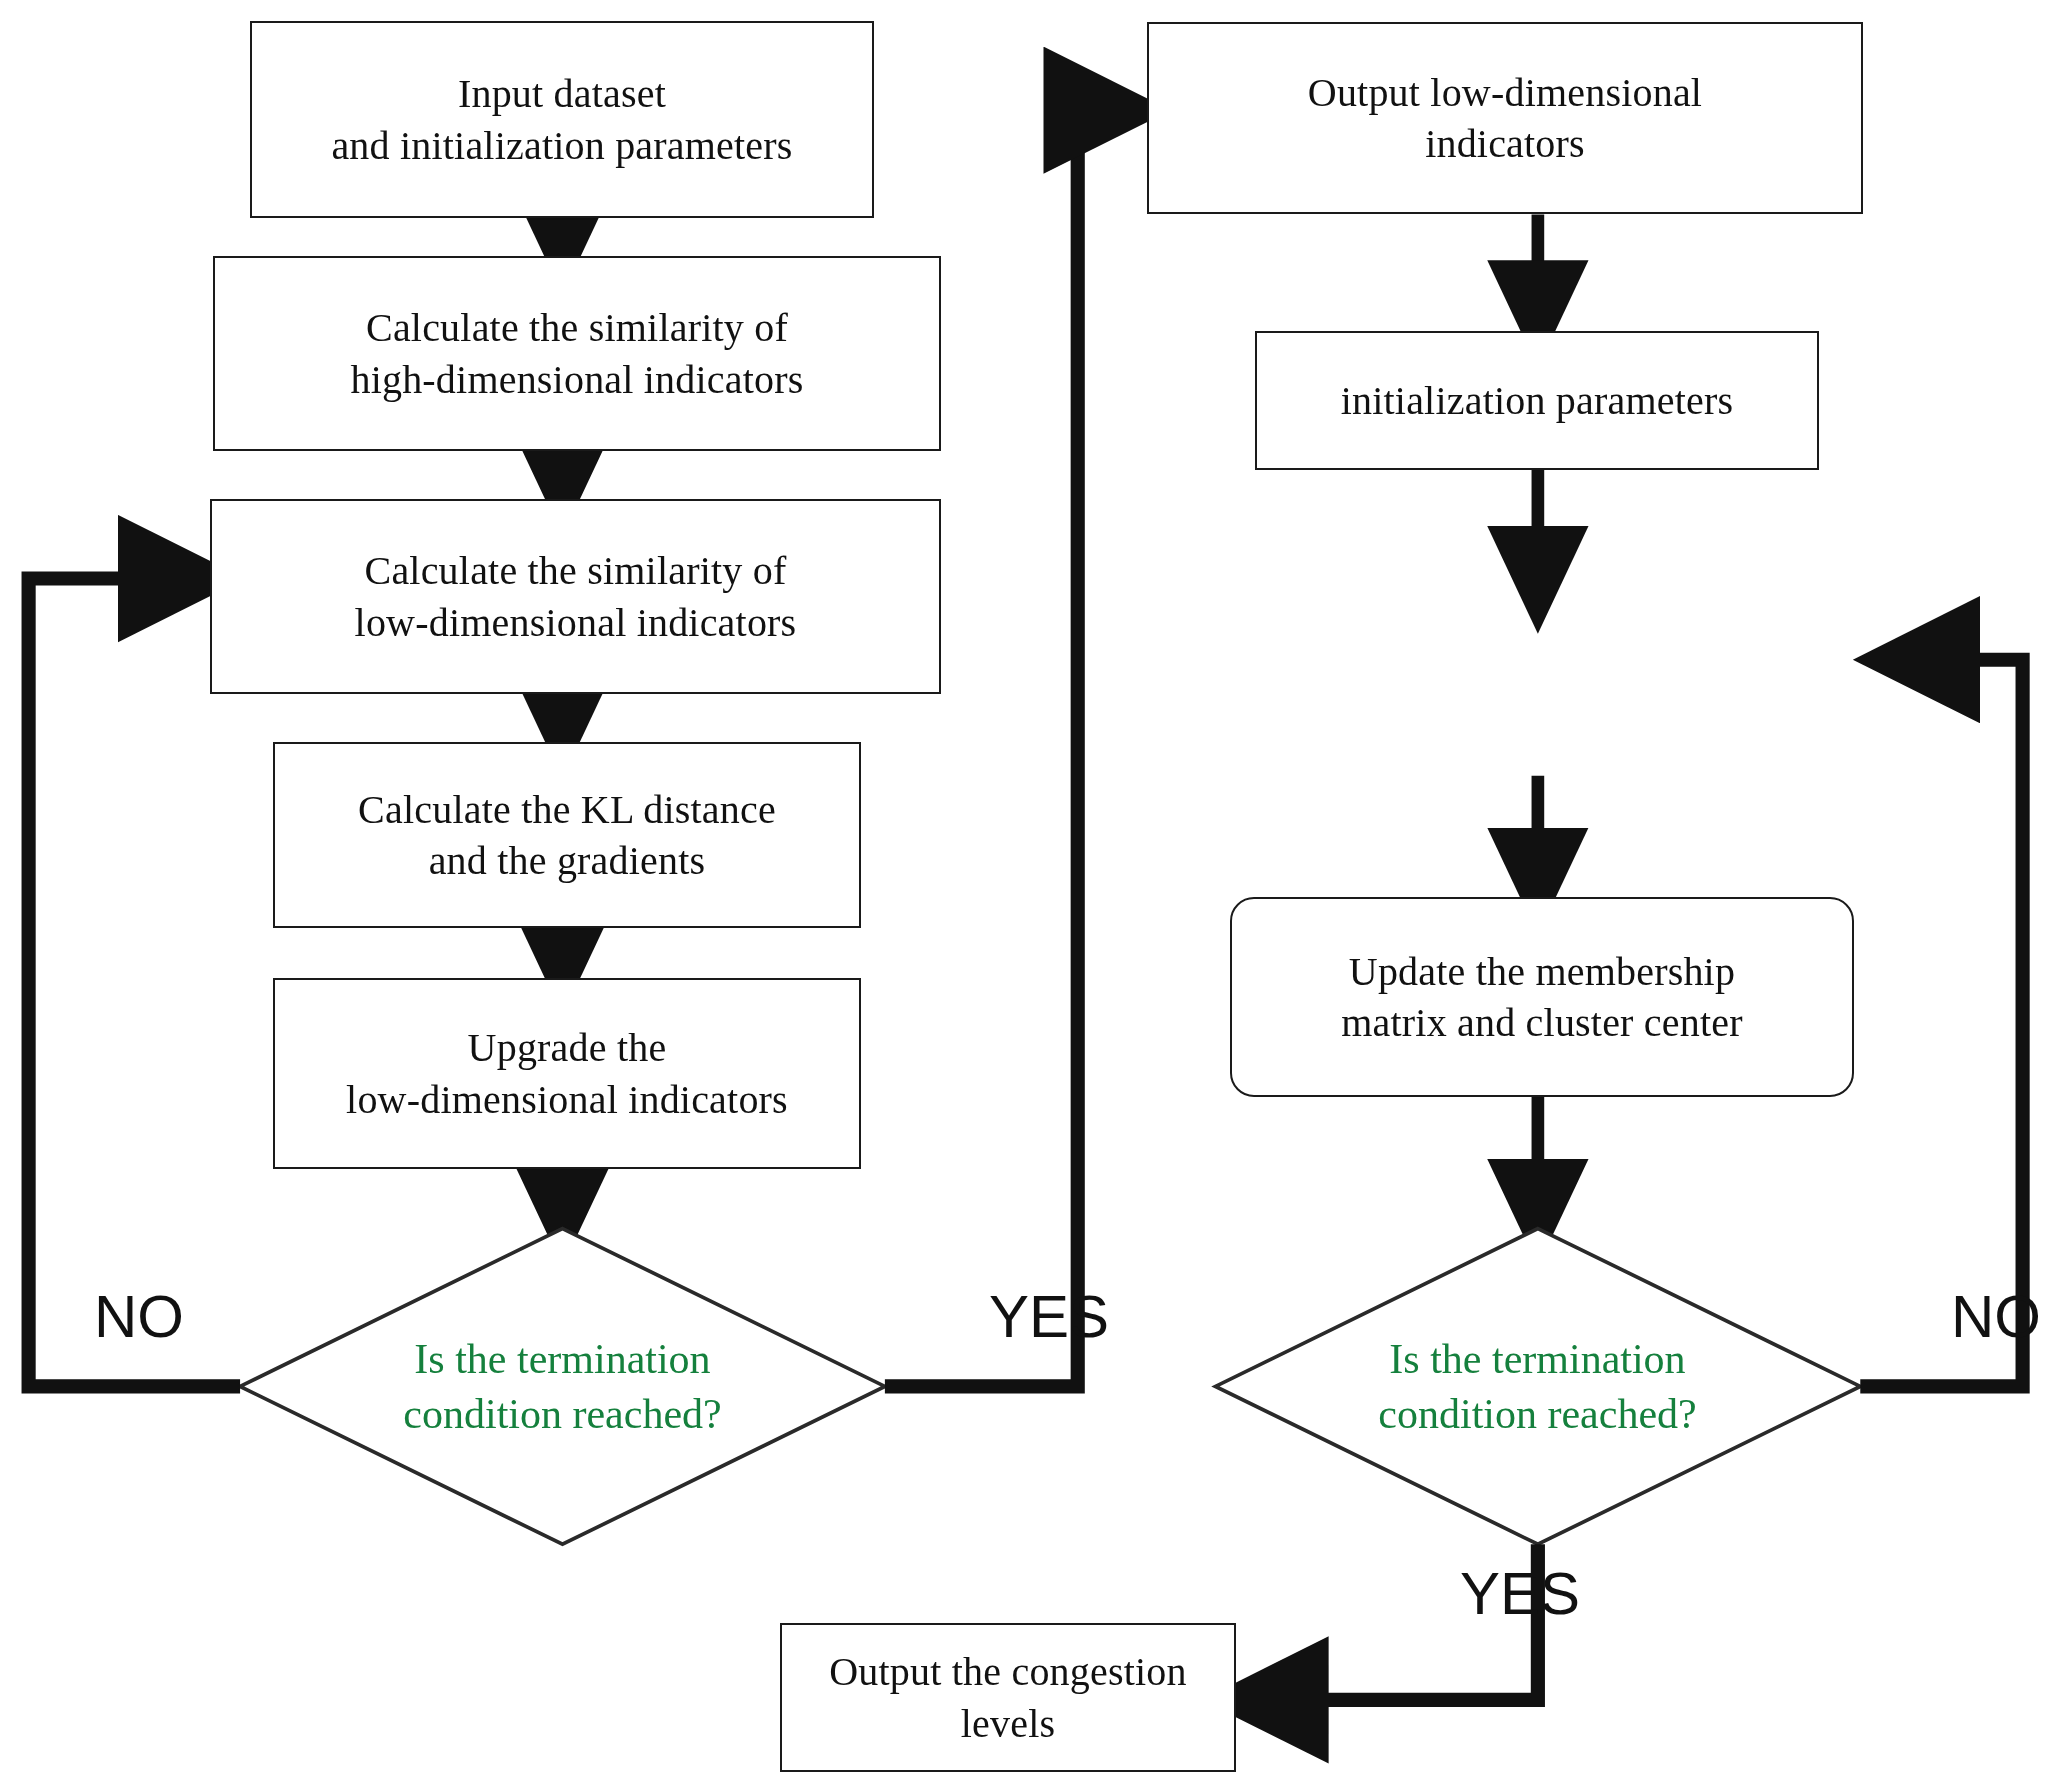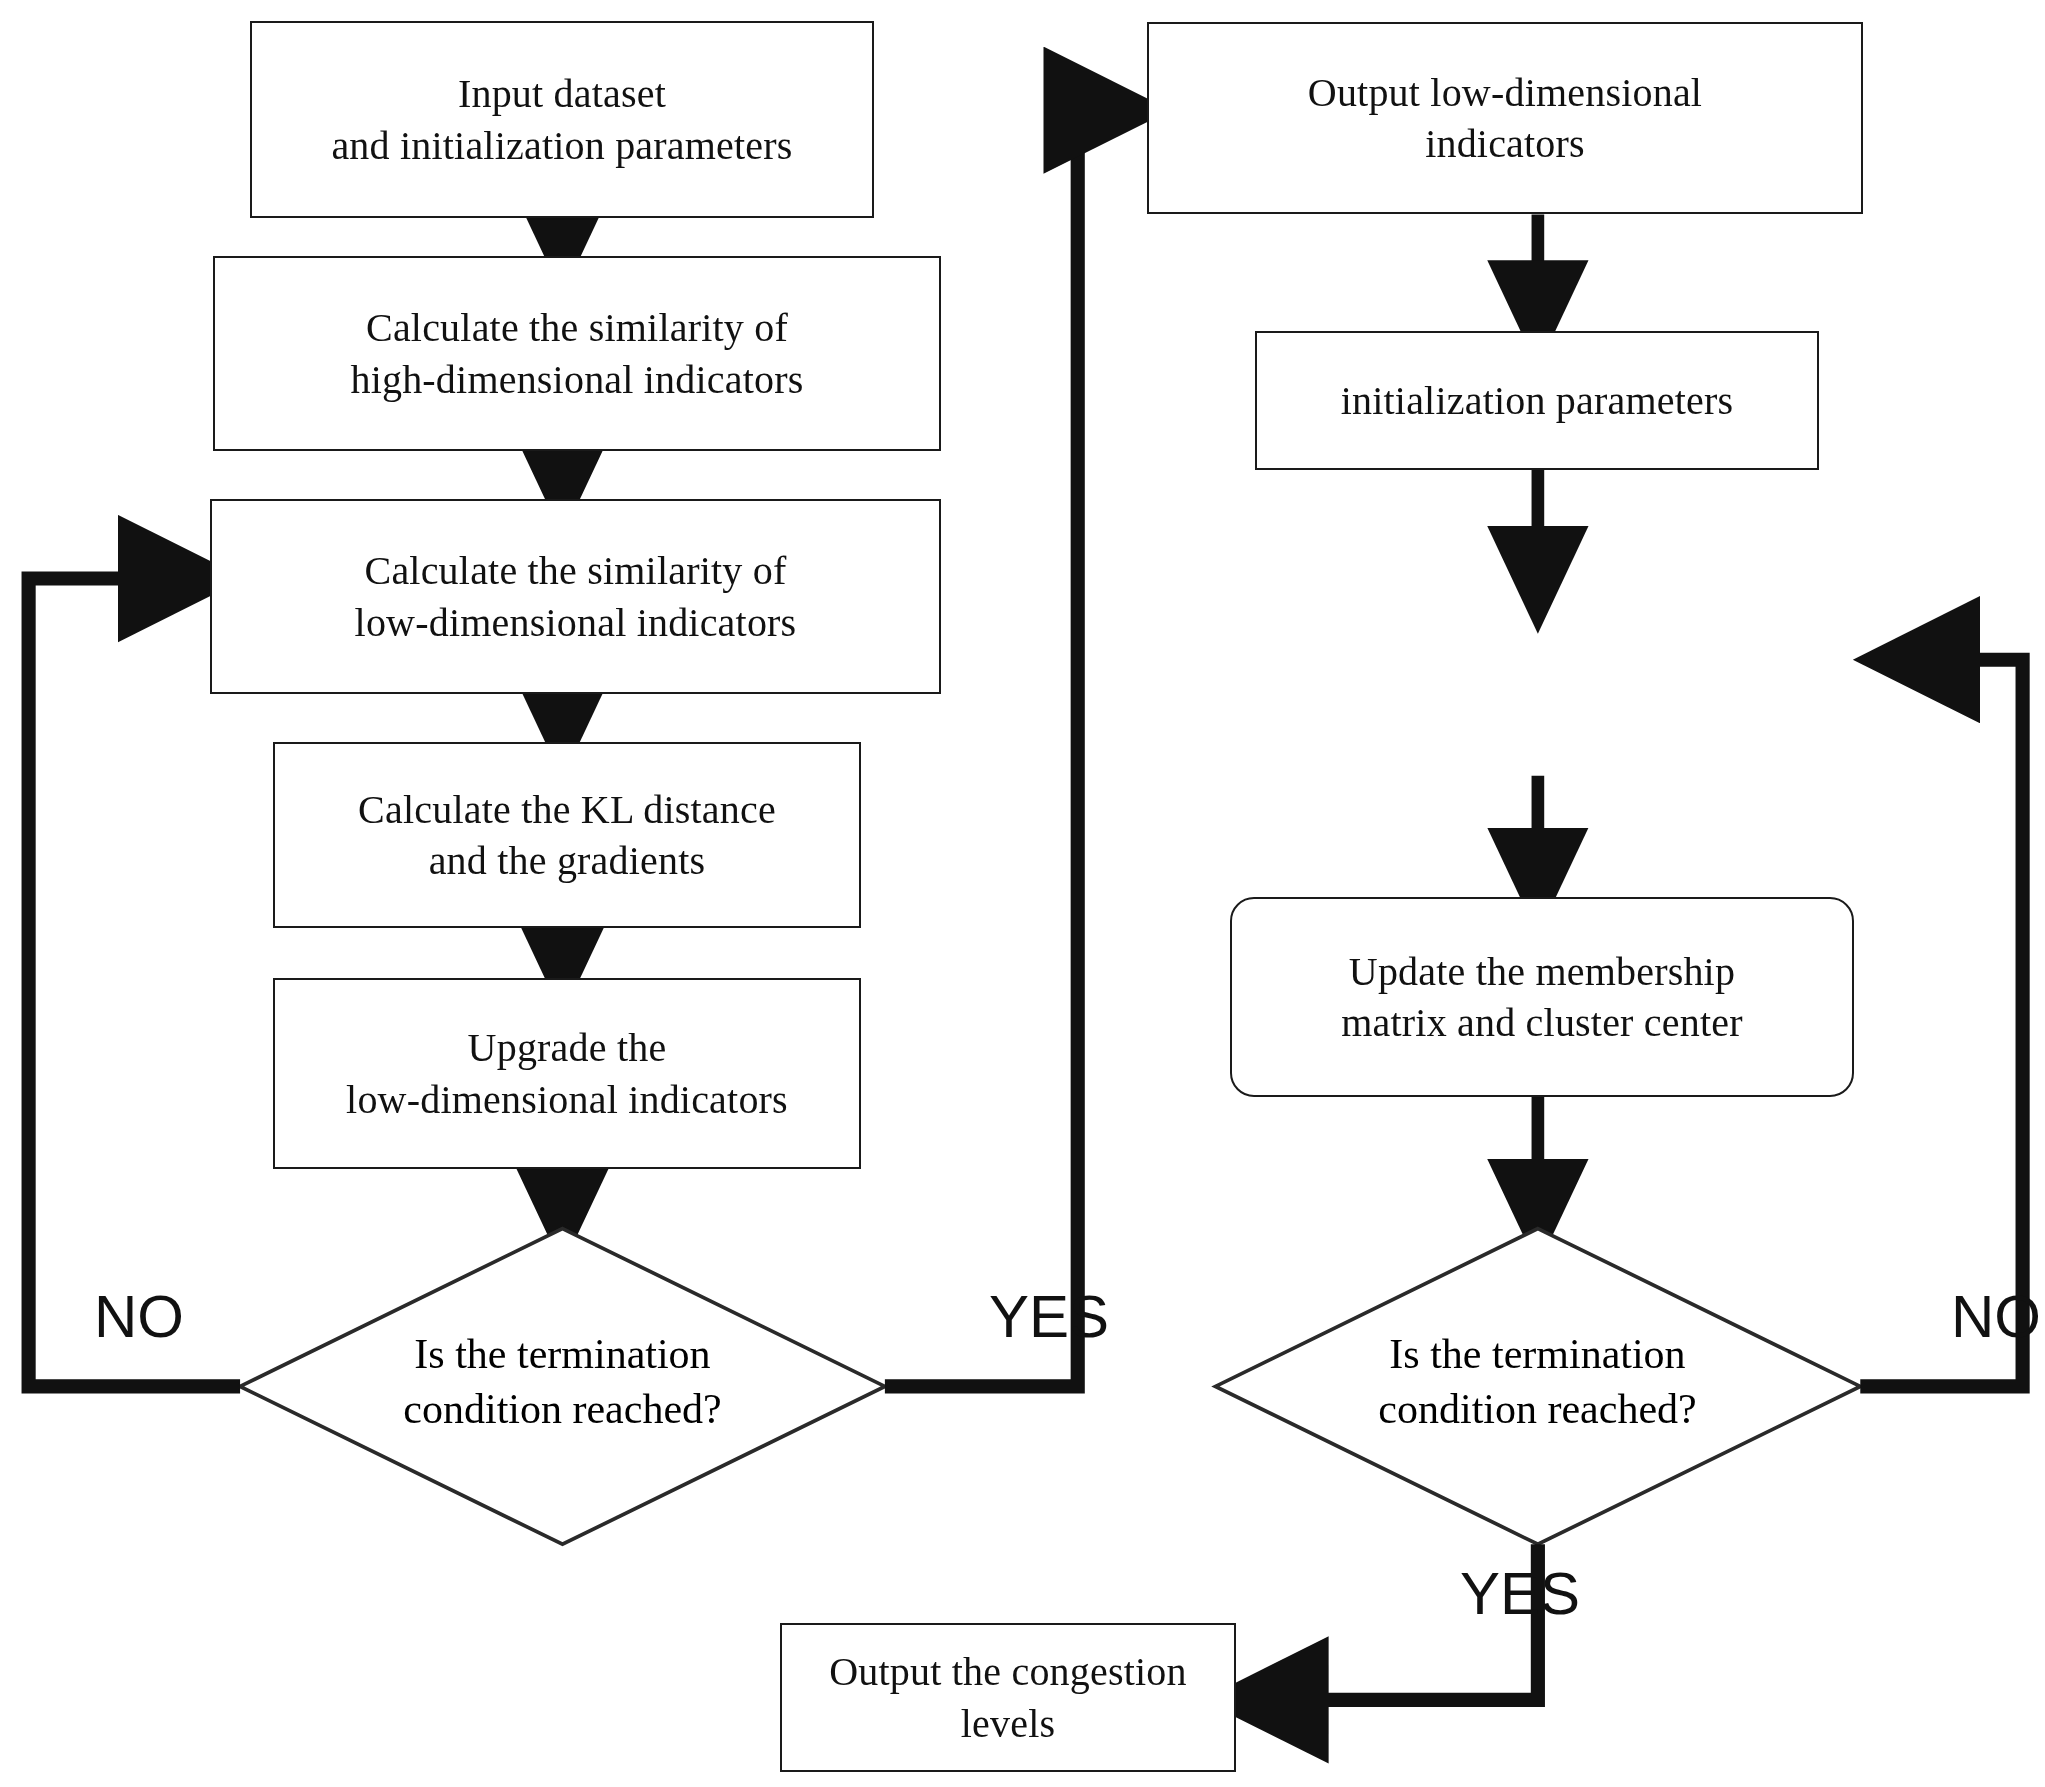--- a/index.html
+++ b/index.html
@@ -38,23 +38,24 @@
     padding: 3px 21px;
     z-index: 3;
   }
   .node span {
     display: block;
     white-space: pre-line;
   }
   .decision-label {
     position: absolute;
     display: flex;
+    align-items: center;
     justify-content: center;
     text-align: center;
-    color: #000000;
+    color: #15803d;
     font-size: 42px;
     line-height: 1.3;
     white-space: pre-line;
     z-index: 4;
     pointer-events: none;
   }
   .branch-label {
     position: absolute;
     color: #111111;
     font-family: Liberation Sans, sans-serif;

